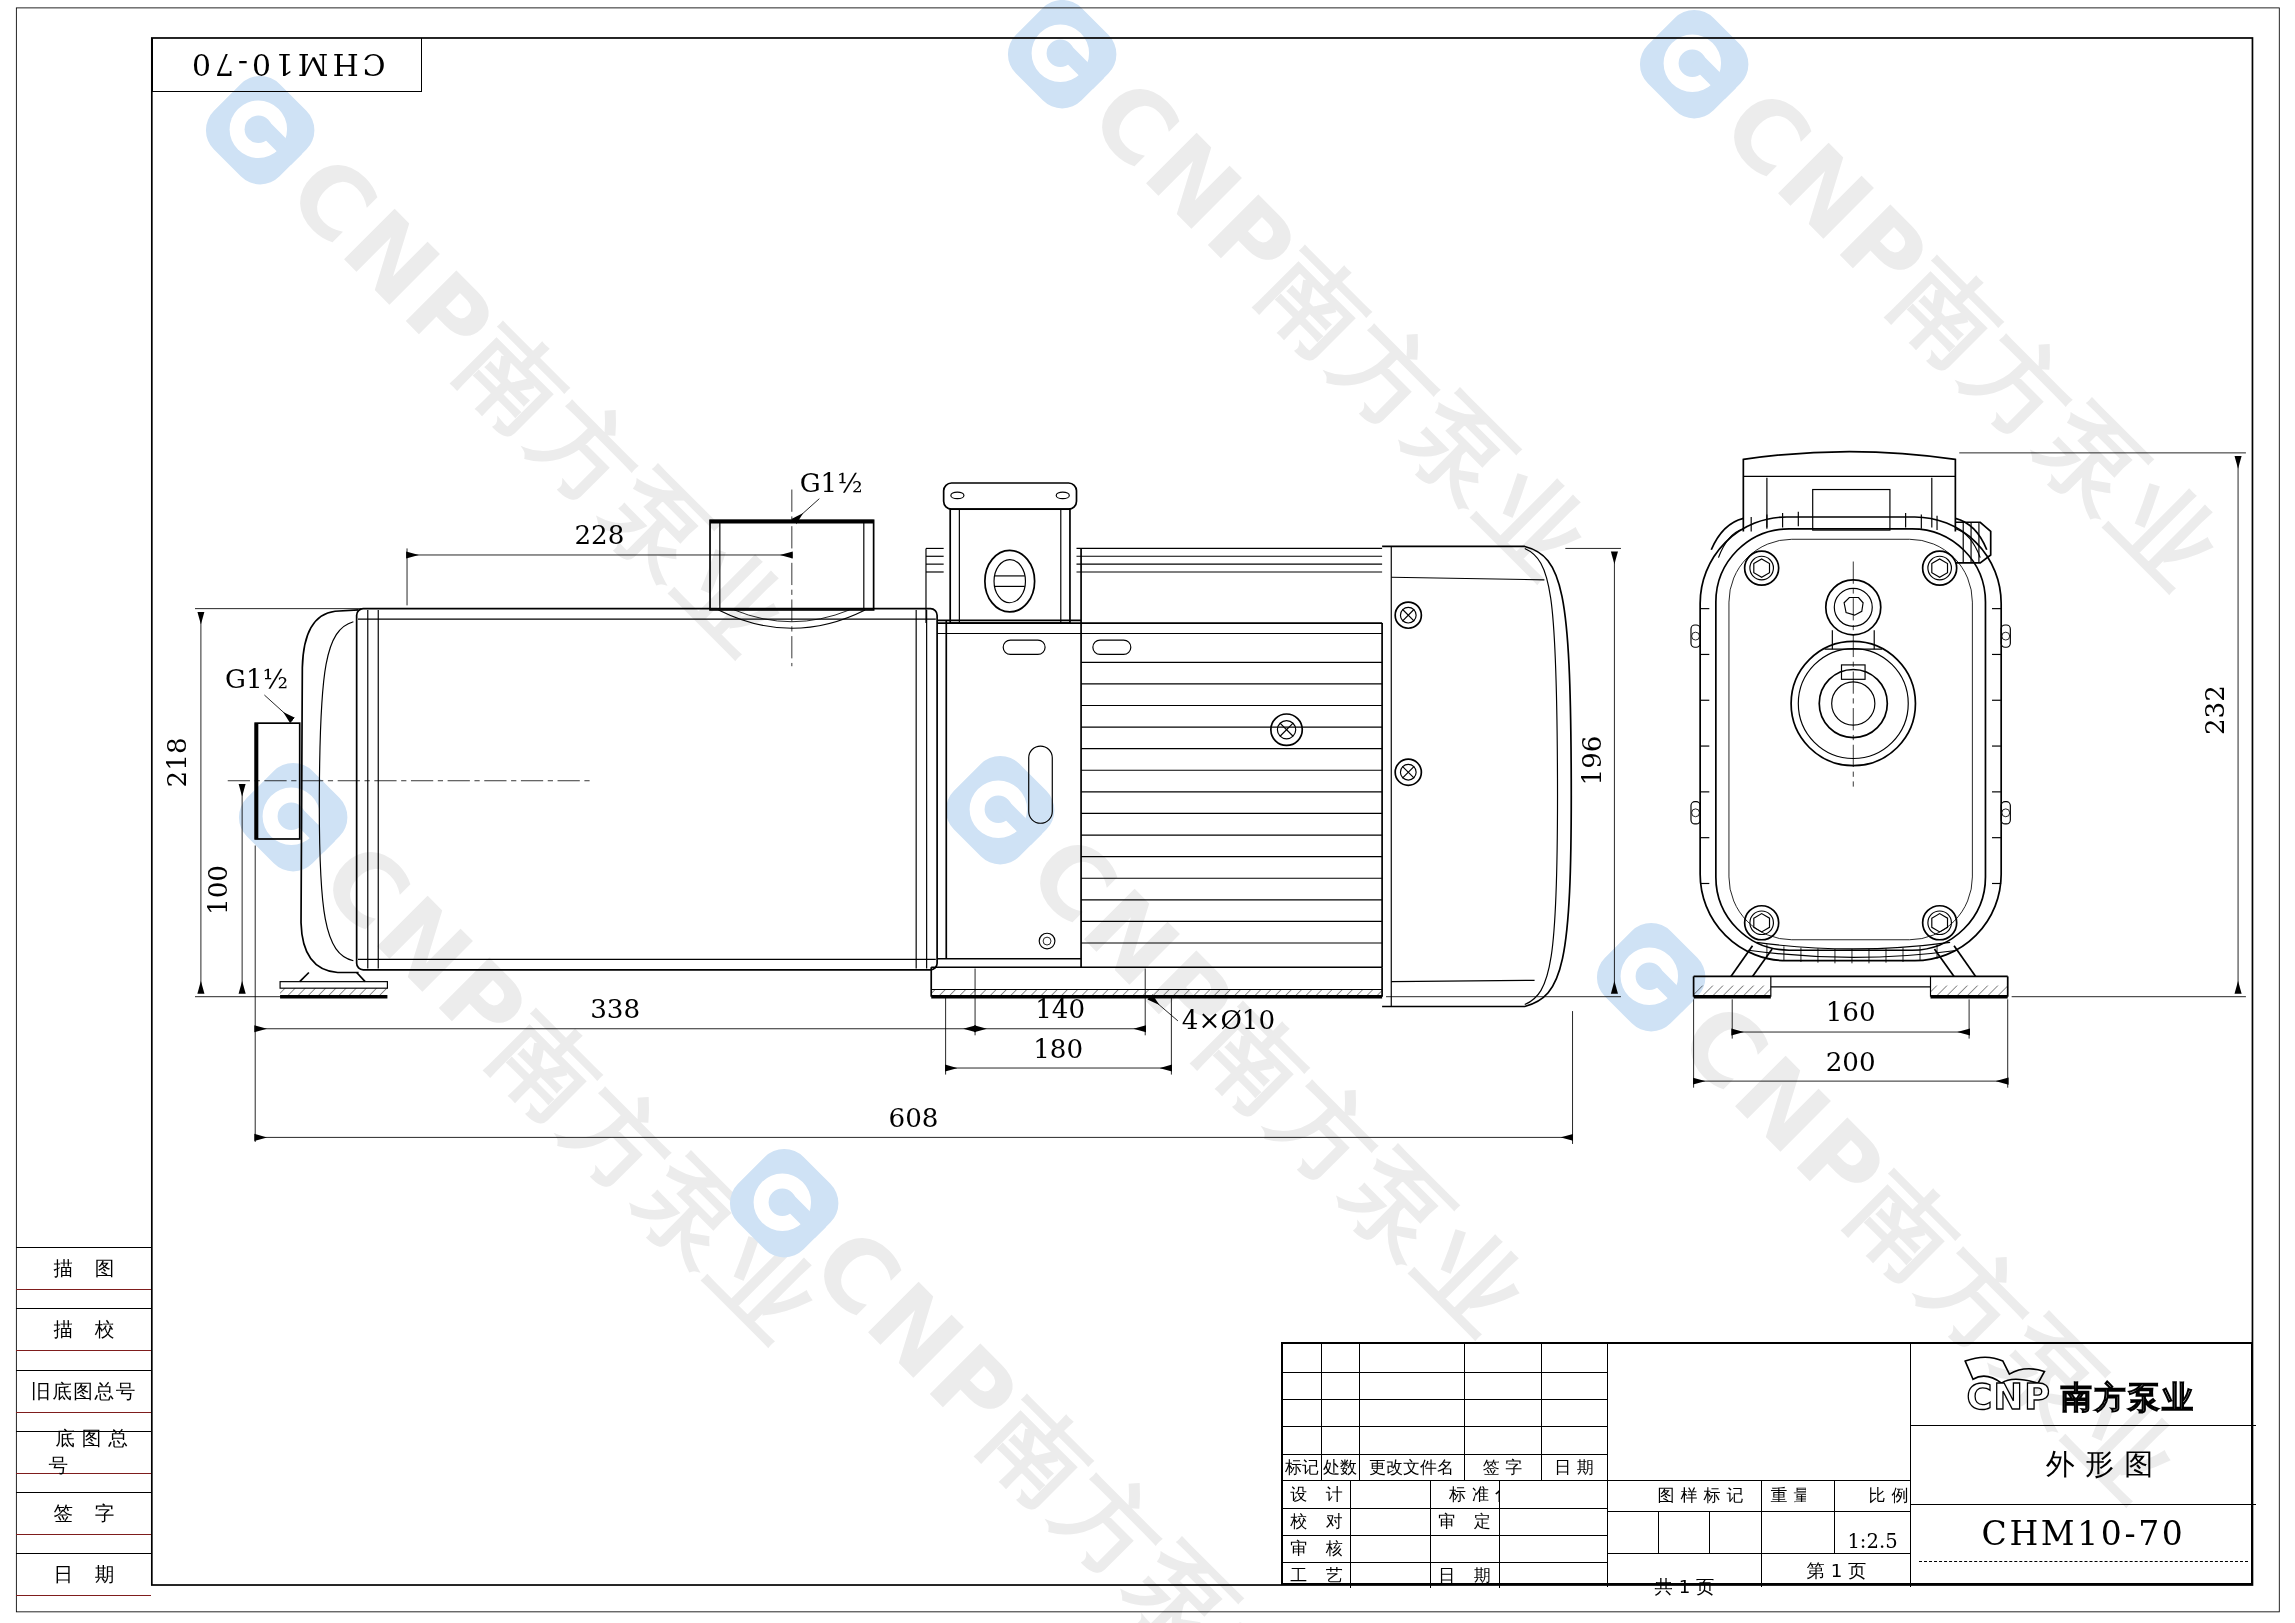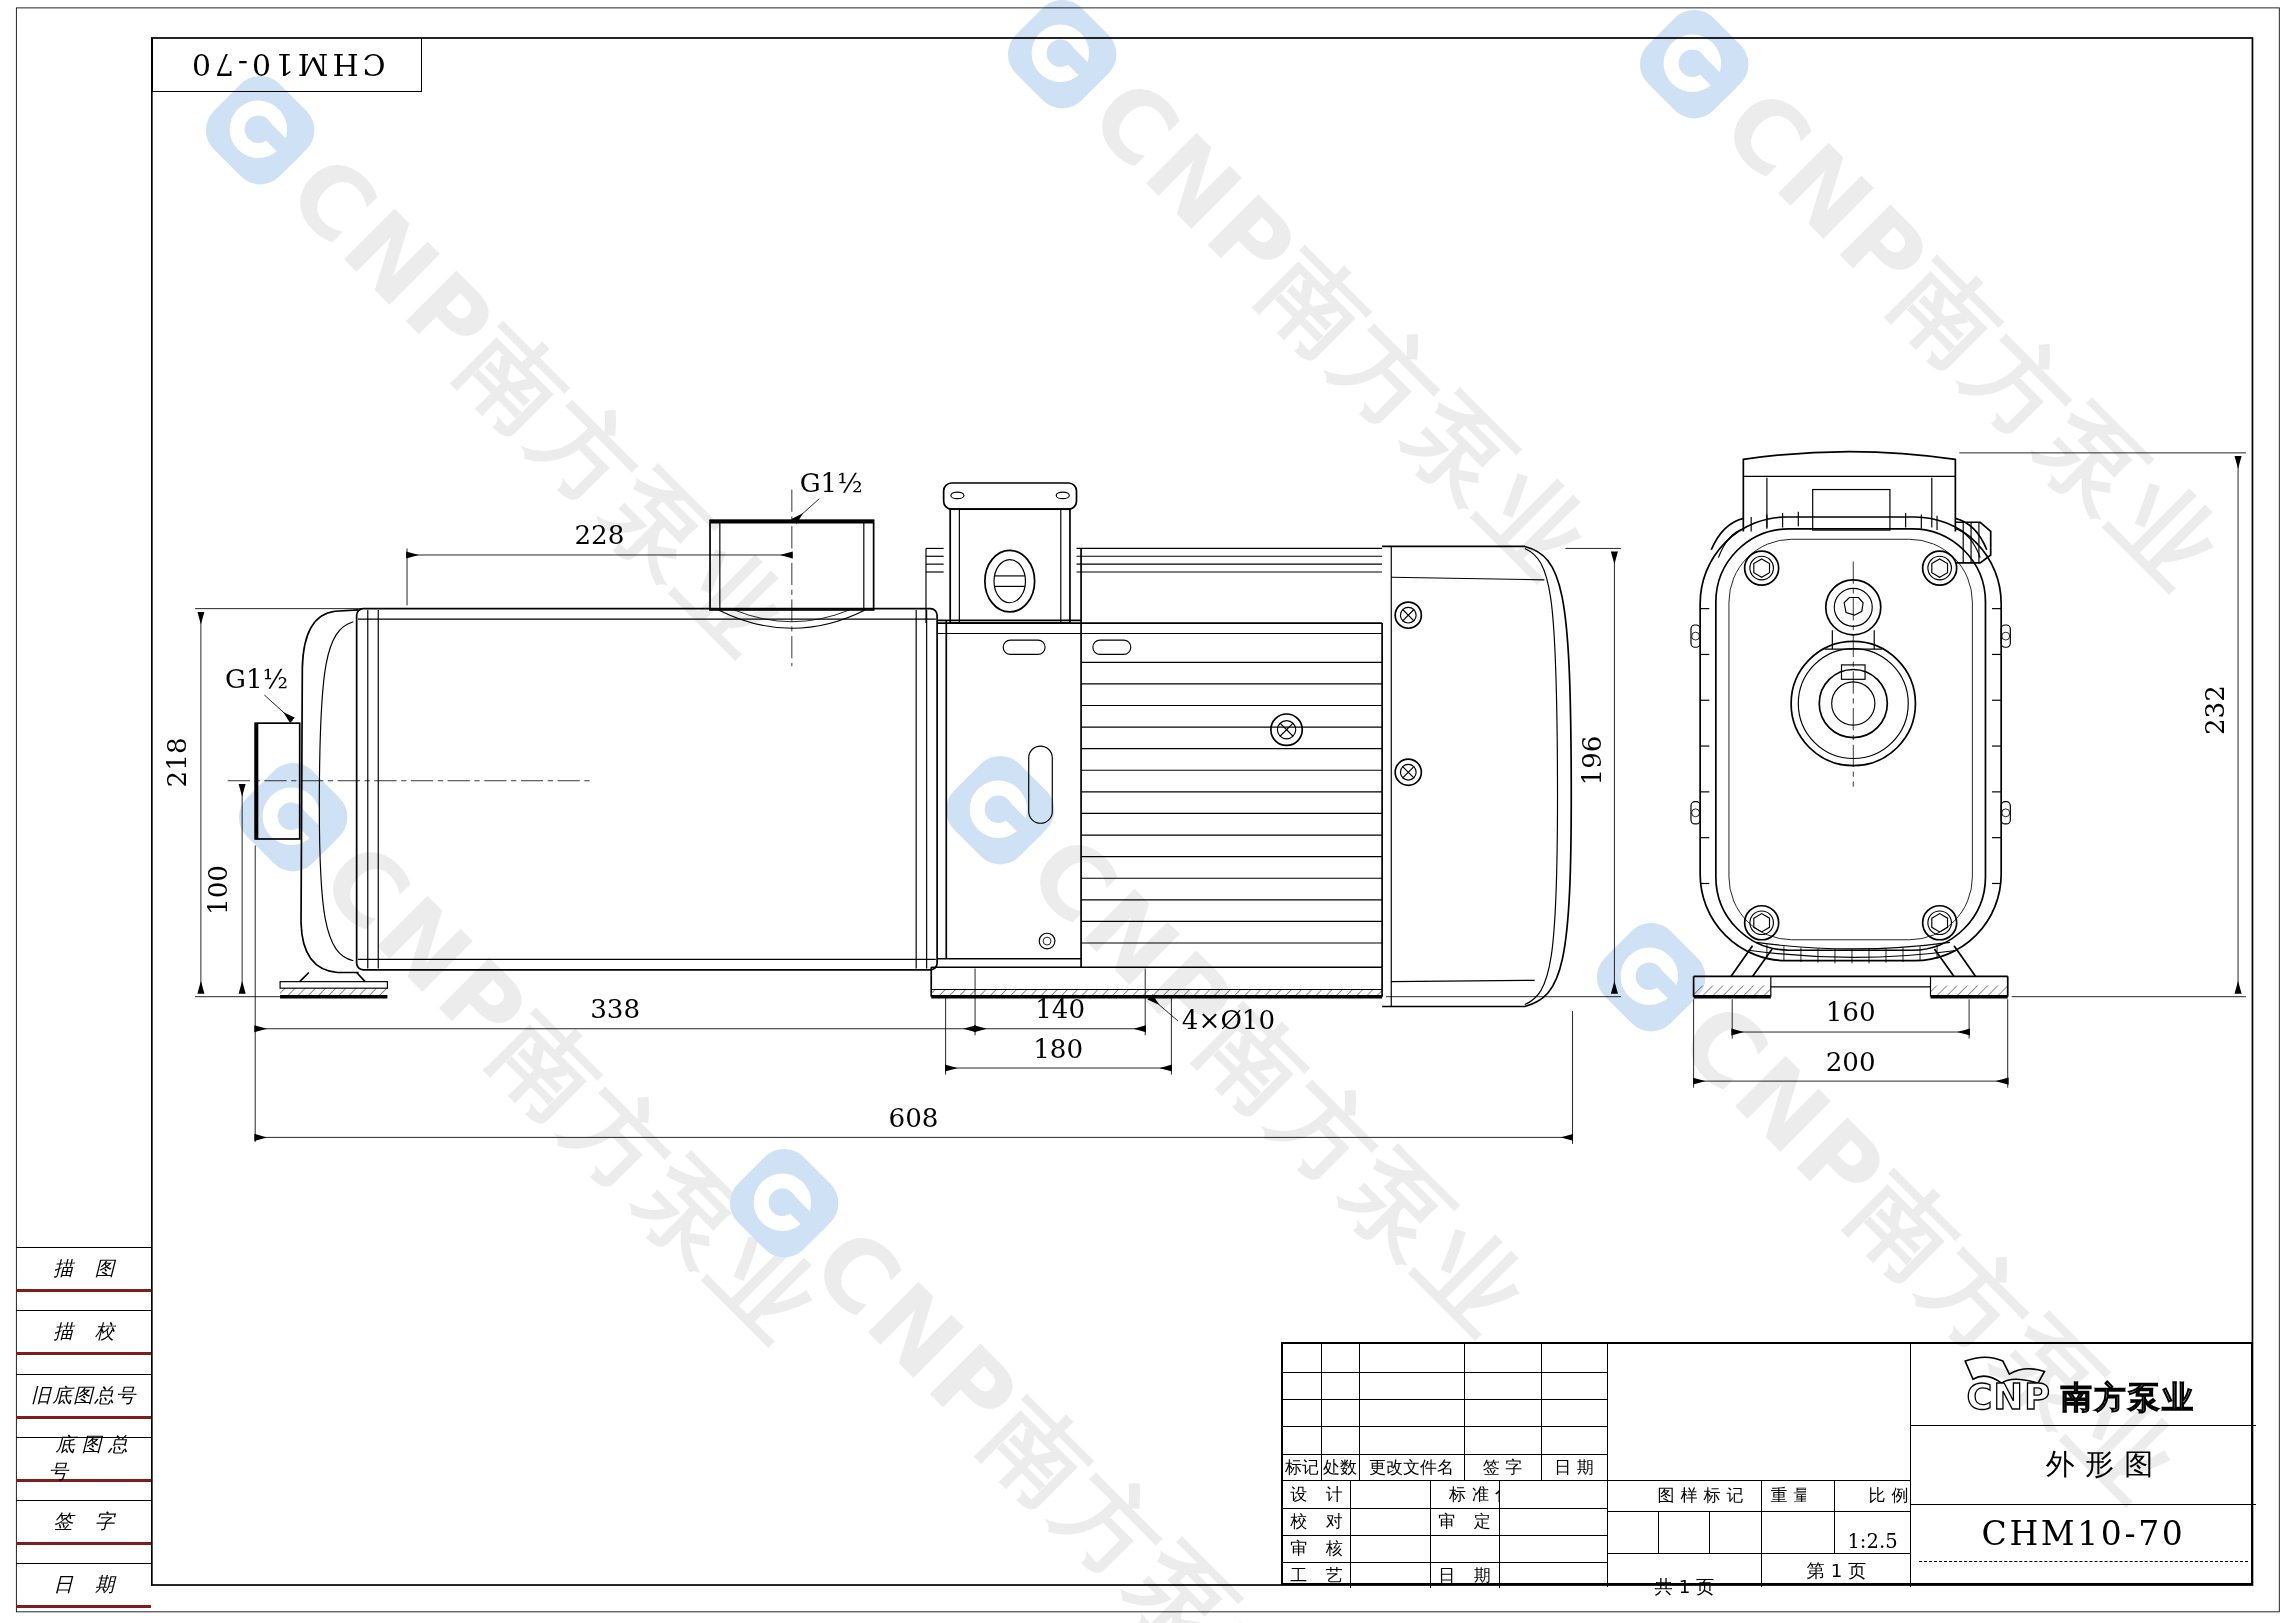--- a/index.html
+++ b/index.html
@@ -21,22 +21,22 @@
   
   .ovl{position:absolute;z-index:2;box-sizing:border-box;}
   .cell{box-sizing:border-box;display:flex;align-items:center;justify-content:center;
         font-size:17px;white-space:nowrap;overflow:hidden;}
   
   #hdrbox{left:152px;top:38px;width:270px;height:54px;border:1.6px solid #000;border-top:none;
           display:flex;align-items:center;justify-content:center;}
   #hdrbox .t{transform:rotate(180deg);font-family:"DejaVu Serif",serif;font-size:30px;letter-spacing:3.9px;}
   
   #sidebar{left:16.4px;top:1247px;width:135px;border-top:1px solid #000;}
-  #sidebar .lab{height:41px;border-bottom:3px solid #7f1d1d;display:flex;align-items:center;
-                justify-content:center;font-size:19.6px;font-style:italic;}
+  #sidebar .lab{height:41px;border-bottom:1px solid #7f1d1d;display:flex;align-items:center;
+                justify-content:center;font-size:19.6px;}
   #sidebar .gap{height:18.3px;border-bottom:1px solid #000;}
   .sp2{letter-spacing:1.1em;text-indent:1.1em;}
   .sp3{letter-spacing:0.35em;text-indent:0.35em;padding-left:32px;}
   .sp0{letter-spacing:0.08em;}
   
   #tblock{left:1281px;top:1342px;width:972px;height:243px;border:2px solid #000;font-size:17px;}
   #tblock .abs{position:absolute;box-sizing:border-box;}
   .serif{font-family:"DejaVu Serif",serif;}
   .dash-line{position:absolute;border-top:1.3px dashed #000;}
 </style>

